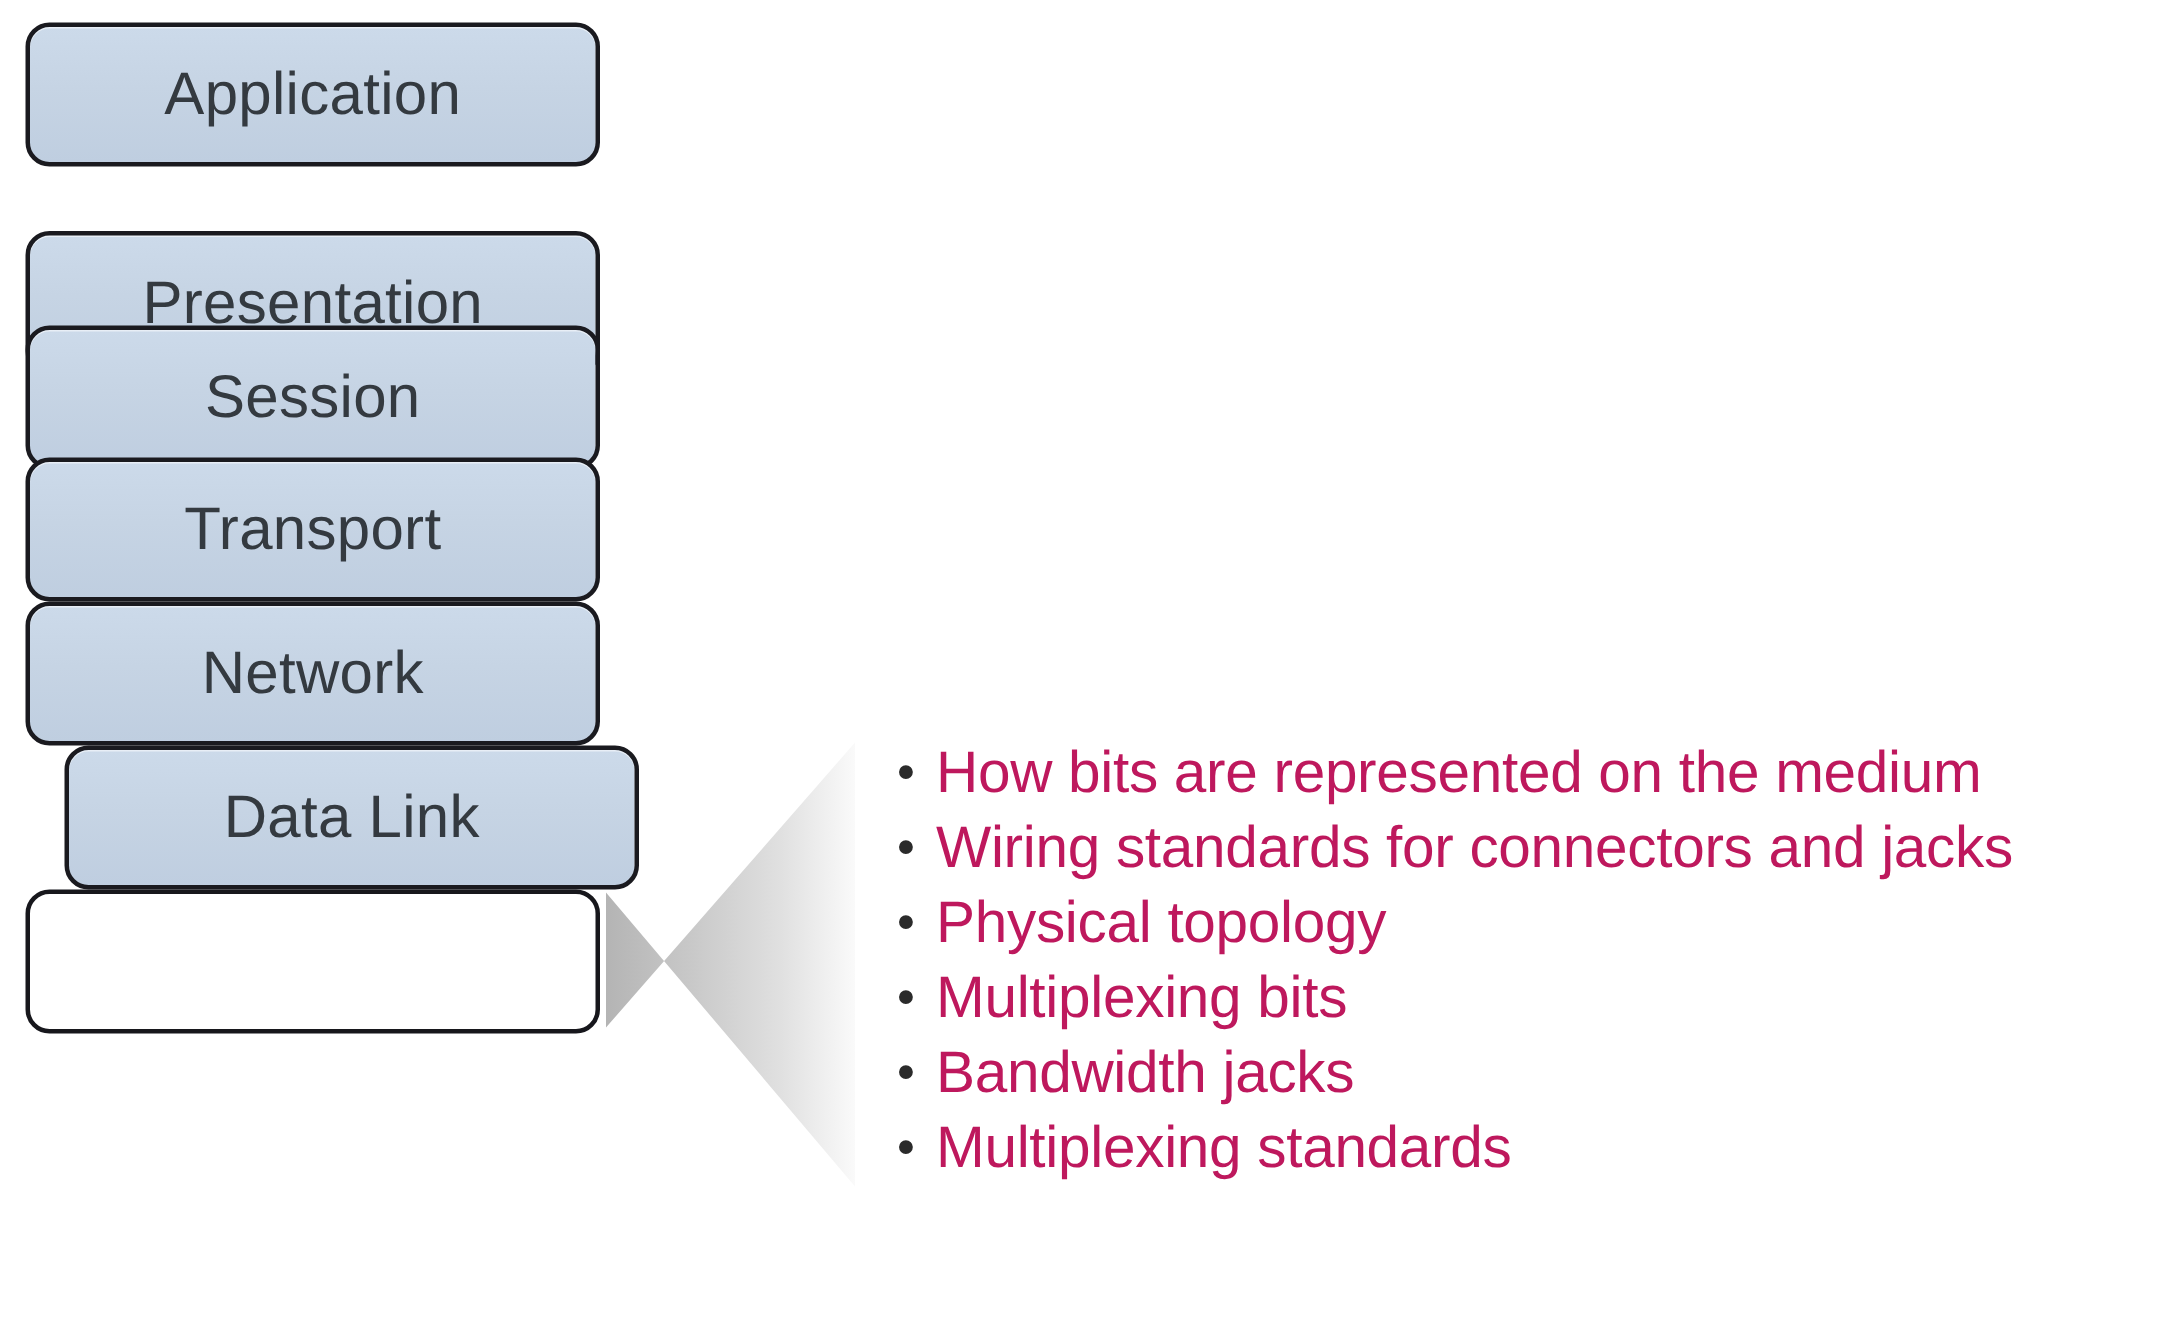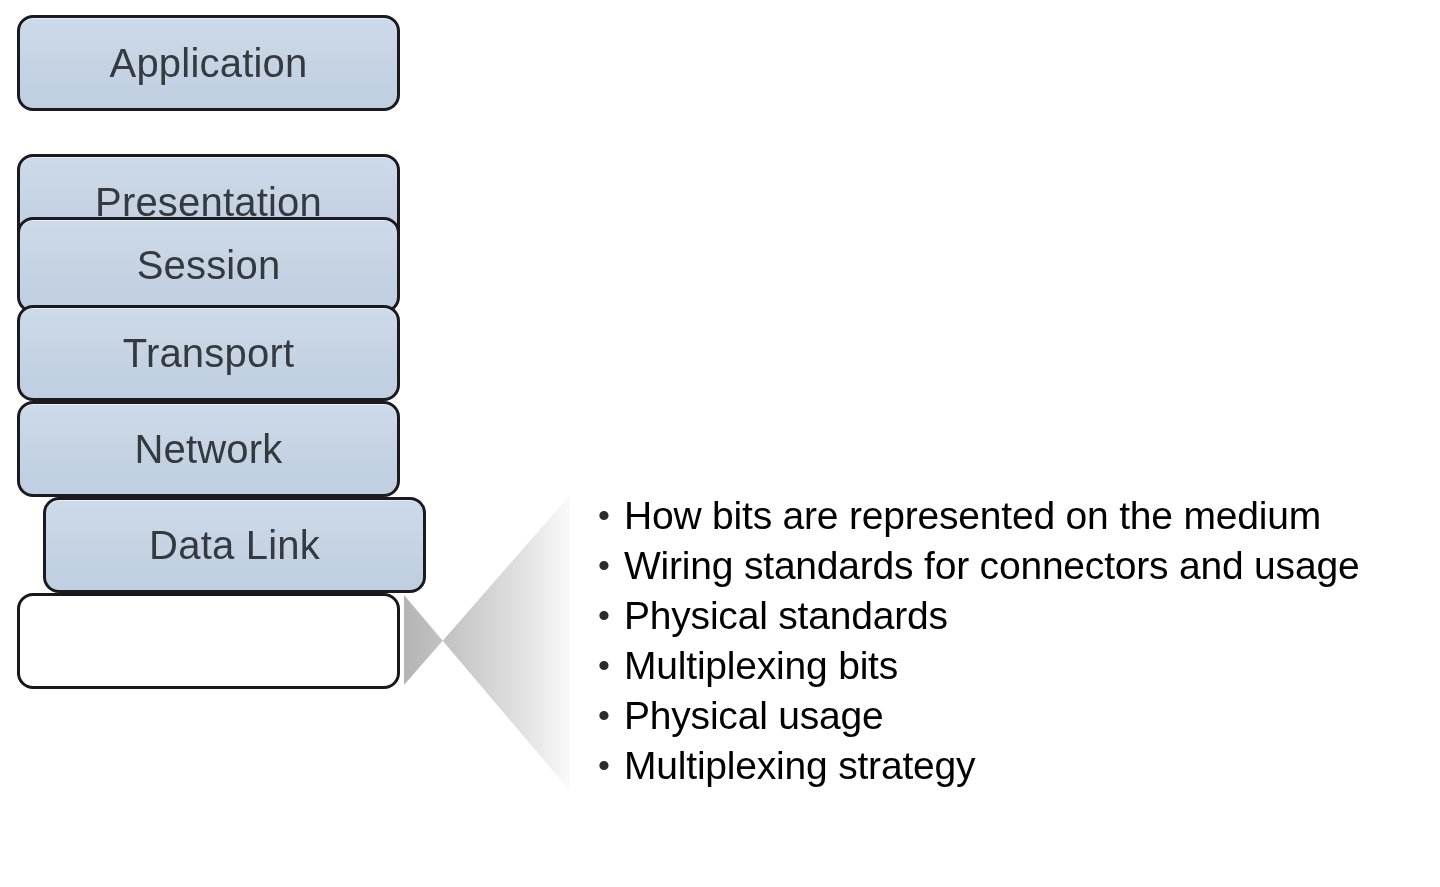--- a/index.html
+++ b/index.html
@@ -101,21 +101,21 @@
     font-size: 34px;
     line-height: 46px;
     color: #2b2b2b;
     text-align: left;
   }
 
   .detail-text {
     flex: 1 1 auto;
     font-size: 39px;
     line-height: 48px;
-    color: #000000;
+    color: #be185d;
     white-space: nowrap;
     letter-spacing: -0.2px;
   }
 </style>
 </head>
 <body>
 
 <div id="canvas">
 
   <div id="osi-stack">
@@ -166,38 +166,38 @@
 
   <div id="physical-details">
 
     <div class="detail-item">
       <span class="detail-bullet">•</span>
       <span class="detail-text">How bits are represented on the medium</span>
     </div>
 
     <div class="detail-item">
       <span class="detail-bullet">•</span>
-      <span class="detail-text">Wiring standards for connectors and usage</span>
-    </div>
-
-    <div class="detail-item">
-      <span class="detail-bullet">•</span>
-      <span class="detail-text">Physical standards</span>
+      <span class="detail-text">Wiring standards for connectors and jacks</span>
+    </div>
+
+    <div class="detail-item">
+      <span class="detail-bullet">•</span>
+      <span class="detail-text">Physical topology</span>
     </div>
 
     <div class="detail-item">
       <span class="detail-bullet">•</span>
       <span class="detail-text">Multiplexing bits</span>
     </div>
 
     <div class="detail-item">
       <span class="detail-bullet">•</span>
-      <span class="detail-text">Physical usage</span>
-    </div>
-
-    <div class="detail-item">
-      <span class="detail-bullet">•</span>
-      <span class="detail-text">Multiplexing strategy</span>
+      <span class="detail-text">Bandwidth jacks</span>
+    </div>
+
+    <div class="detail-item">
+      <span class="detail-bullet">•</span>
+      <span class="detail-text">Multiplexing standards</span>
     </div>
 
   </div>
 
 </div>
 
 </body></html>

